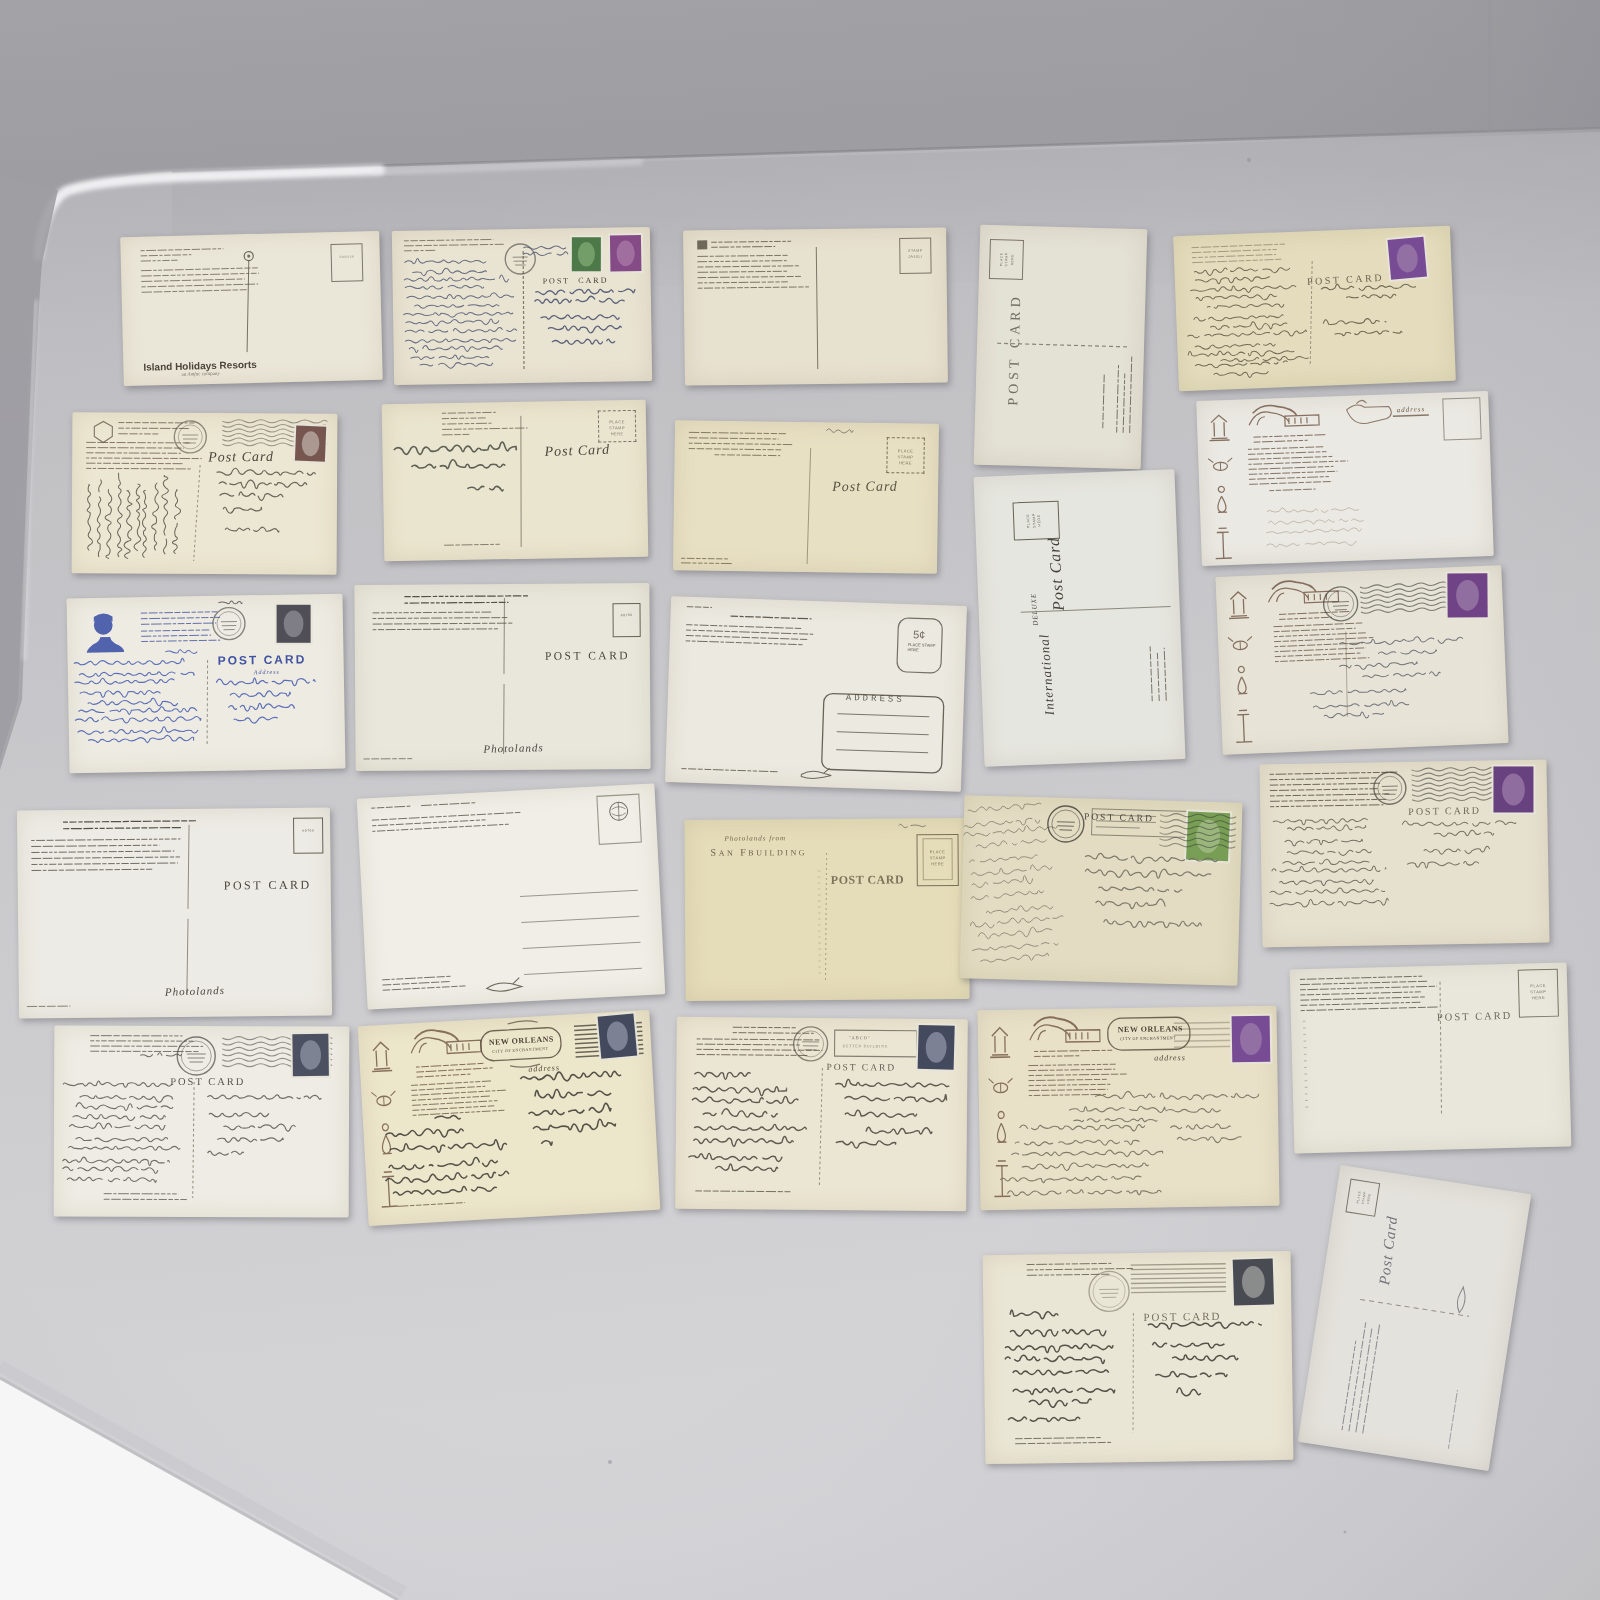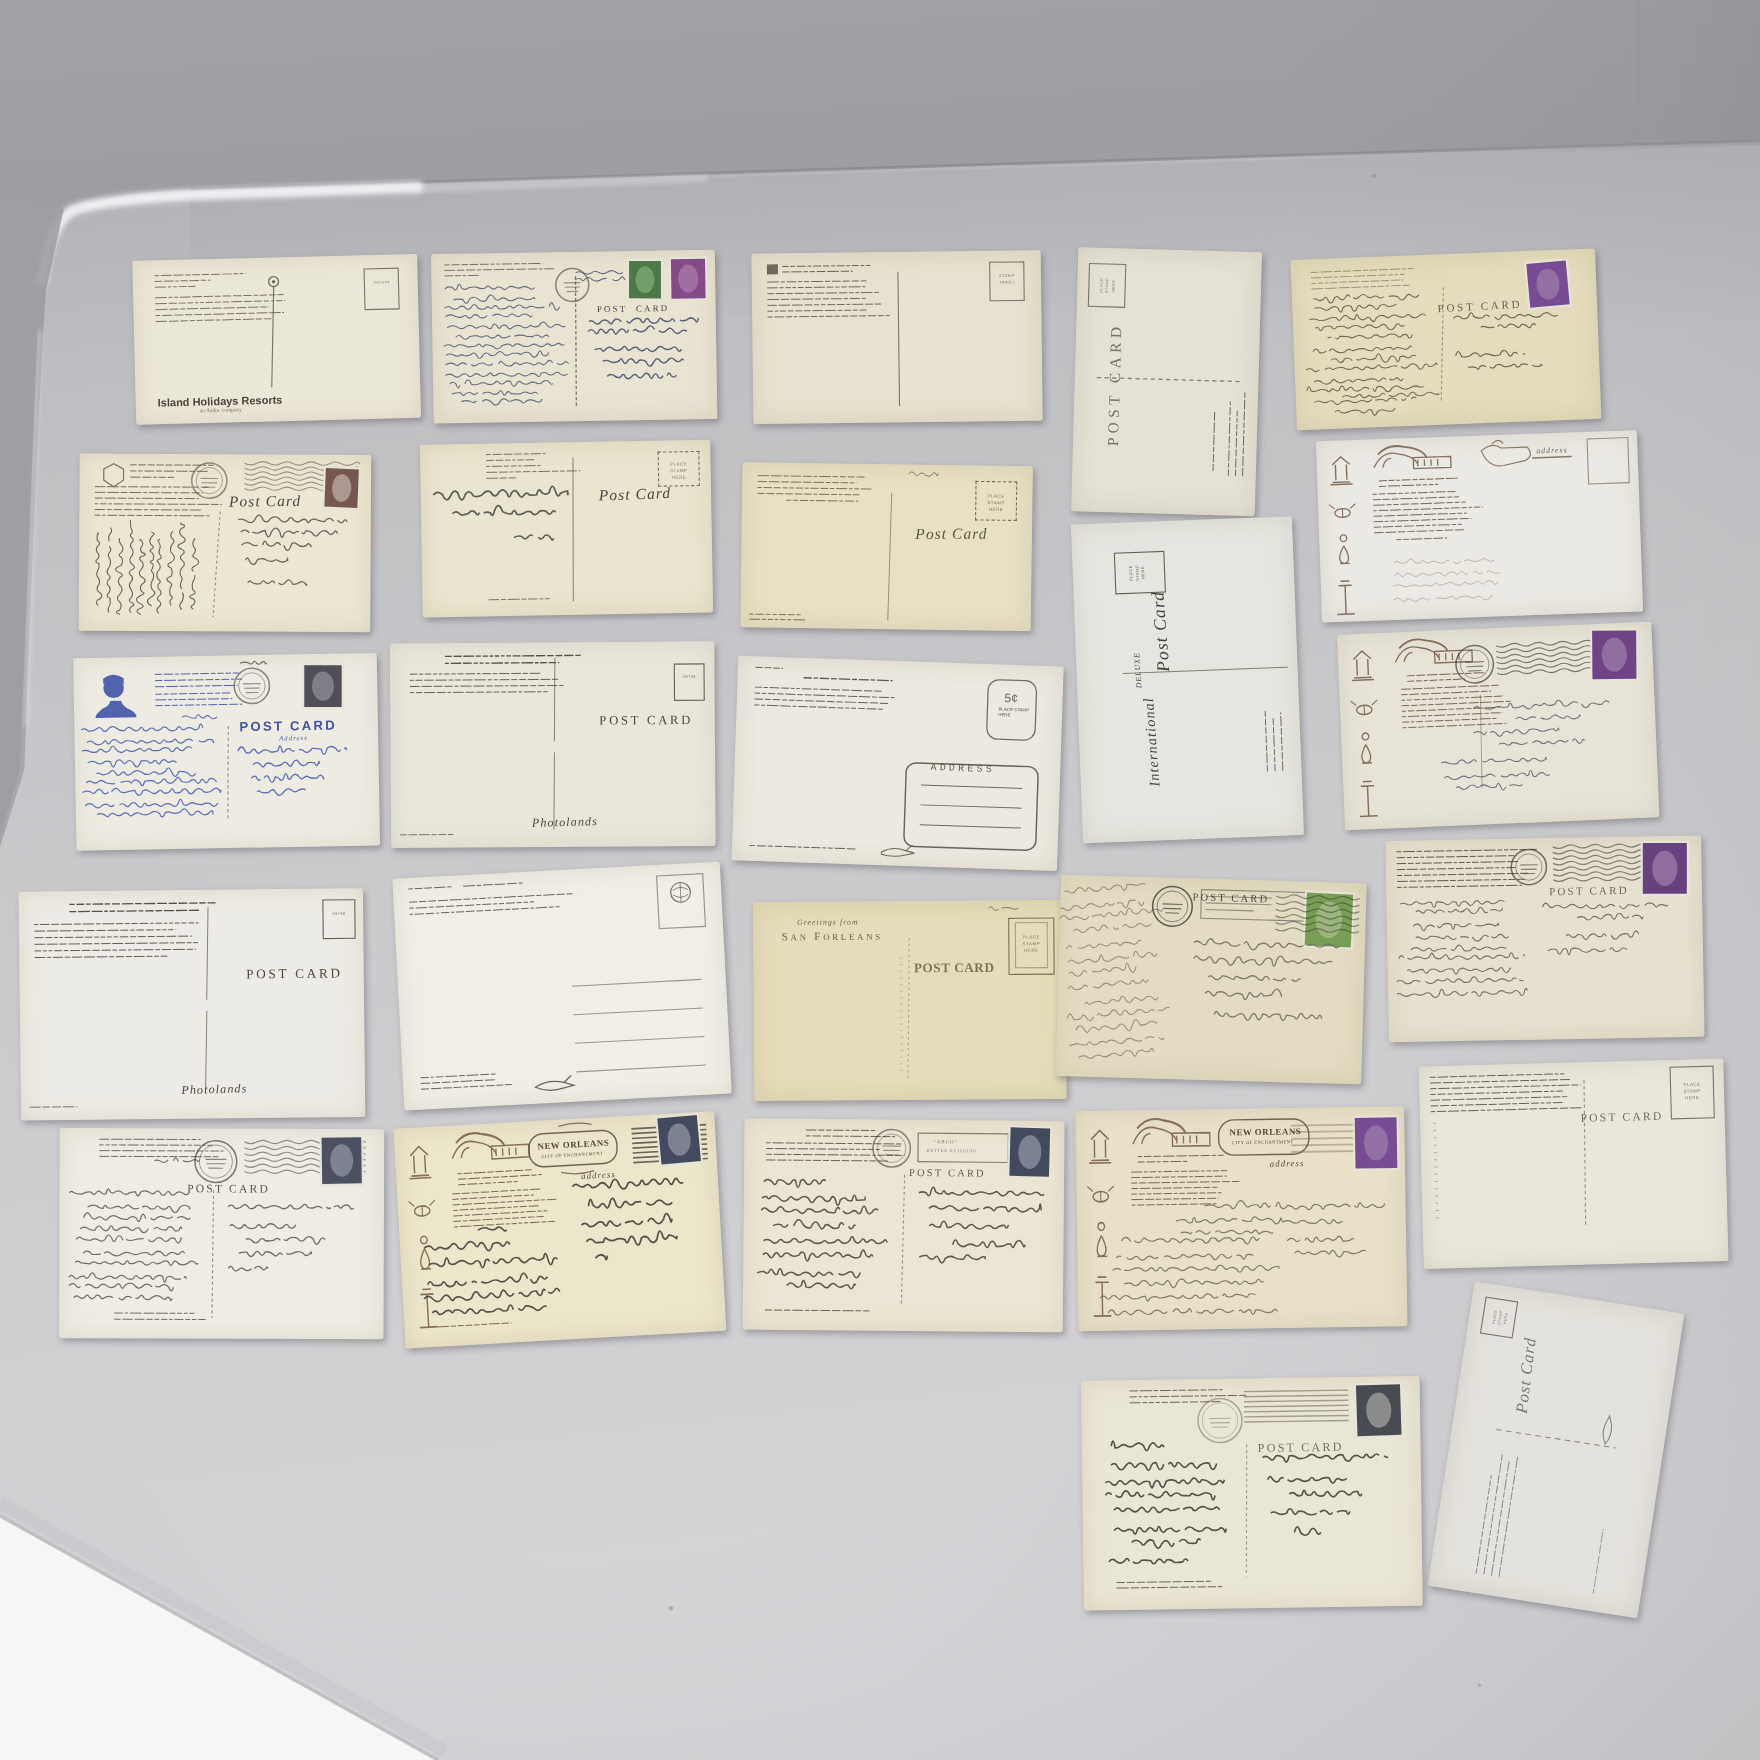--- a/index.html
+++ b/index.html
@@ -493,22 +493,22 @@
         <path d="M133.0,112.0 h2.3" stroke="#6b604a" stroke-width="0.6" fill="none" opacity="0.45"></path>
         <path d="M133.0,118.0 h2.4" stroke="#6b604a" stroke-width="0.6" fill="none" opacity="0.45"></path>
         <path d="M133.0,124.0 h2.9" stroke="#6b604a" stroke-width="0.6" fill="none" opacity="0.45"></path>
         <path d="M133.0,130.0 h2.7" stroke="#6b604a" stroke-width="0.6" fill="none" opacity="0.45"></path>
         <path d="M133.0,136.0 h2.8" stroke="#6b604a" stroke-width="0.6" fill="none" opacity="0.45"></path>
         <path d="M133.0,142.0 h2.4" stroke="#6b604a" stroke-width="0.6" fill="none" opacity="0.45"></path>
         <path d="M133.0,148.0 h2.3" stroke="#6b604a" stroke-width="0.6" fill="none" opacity="0.45"></path>
         <path d="M133.0,154.0 h2.4" stroke="#6b604a" stroke-width="0.6" fill="none" opacity="0.45"></path>
         <path d="M214.4,7.2 Q216.2,4.2 218.0,7.4 Q220.7,10.7 223.5,7.9 M226.1,7.2 Q230.3,6.1 234.4,7.1 Q237.9,9.7 241.4,7.3" stroke="#6b655c" stroke-width="0.9" fill="none" opacity="0.85"></path>
       </svg>
-      <div style="position:absolute;left:40px;top:15px;font-family:'Liberation Serif',serif;font-style:italic;font-size:7px;letter-spacing:1px;color:#6b5f49;opacity:1;white-space:nowrap">Greetings from</div>
-      <div style="position:absolute;left:26px;top:27px;font-family:'Liberation Serif',serif;font-size:10px;letter-spacing:2.5px;color:#6b5f49;font-weight:normal;opacity:1;white-space:nowrap">S<span style="font-size:8px">AN</span> F<span style="font-size:8px">ORLEANS</span></div>
+      <div style="position:absolute;left:40px;top:15px;font-family:'Liberation Serif',serif;font-style:italic;font-size:7px;letter-spacing:1px;color:#6b5f49;opacity:1;white-space:nowrap">Photolands from</div>
+      <div style="position:absolute;left:26px;top:27px;font-family:'Liberation Serif',serif;font-size:10px;letter-spacing:2.5px;color:#6b5f49;font-weight:normal;opacity:1;white-space:nowrap">S<span style="font-size:8px">AN</span> F<span style="font-size:8px">BUILDING</span></div>
       <div style="position:absolute;left:146px;top:54px;font-family:'Liberation Serif',serif;font-size:12px;letter-spacing:0.5px;color:#6b604a;font-weight:normal;opacity:0.85;white-space:nowrap"><b>POST CARD</b></div>
       <div style="position:absolute;left:232px;top:16px;width:40px;height:50px;border:1px solid #6b604a;opacity:0.9">
         <div style="position:absolute;left:0;right:0;top:14px;text-align:center;font-size:4px;letter-spacing:0.5px;line-height:6px;color:#6b604a">PLACE<br>STAMP<br>HERE</div>
       </div>
       <div style="position:absolute;left:238px;top:20px;width:28px;height:40px;border:1px solid #6b604a;opacity:0.5"></div>
     </div>
     <div class="pc" style="left:962px;top:799px;width:278px;height:183px;background:#e6dfc3;transform:rotate(1.6deg);transform-origin:50% 50%;box-shadow:2px 3px 6px rgba(60,60,70,.38), inset 0 0 22px rgba(130,115,75,.16);border-radius:2px;z-index:1;">
       <svg width="278" height="183" viewBox="0 0 278 183" style="position:absolute;left:0;top:0">
         <g transform="rotate(-7,60,90)" opacity="0.85">
           <path d="M13.1,9.0 Q15.3,7.7 17.4,10.1 Q20.8,12.3 24.1,8.2 Q27.1,4.8 30.1,8.6 Q32.1,12.7 34.1,7.9 Q36.0,6.6 37.9,9.4 Q42.0,13.2 46.2,10.1 Q48.0,6.6 49.9,8.6 Q53.4,12.9 56.9,9.2 Q61.1,5.7 65.2,9.6 Q67.6,17.0 70.1,8.2 Q73.7,7.6 77.2,9.0 Q80.0,10.6 82.9,8.6 Q84.8,7.7 86.8,9.3" stroke="#746e60" stroke-width="0.95" fill="none" opacity="0.85"></path>

